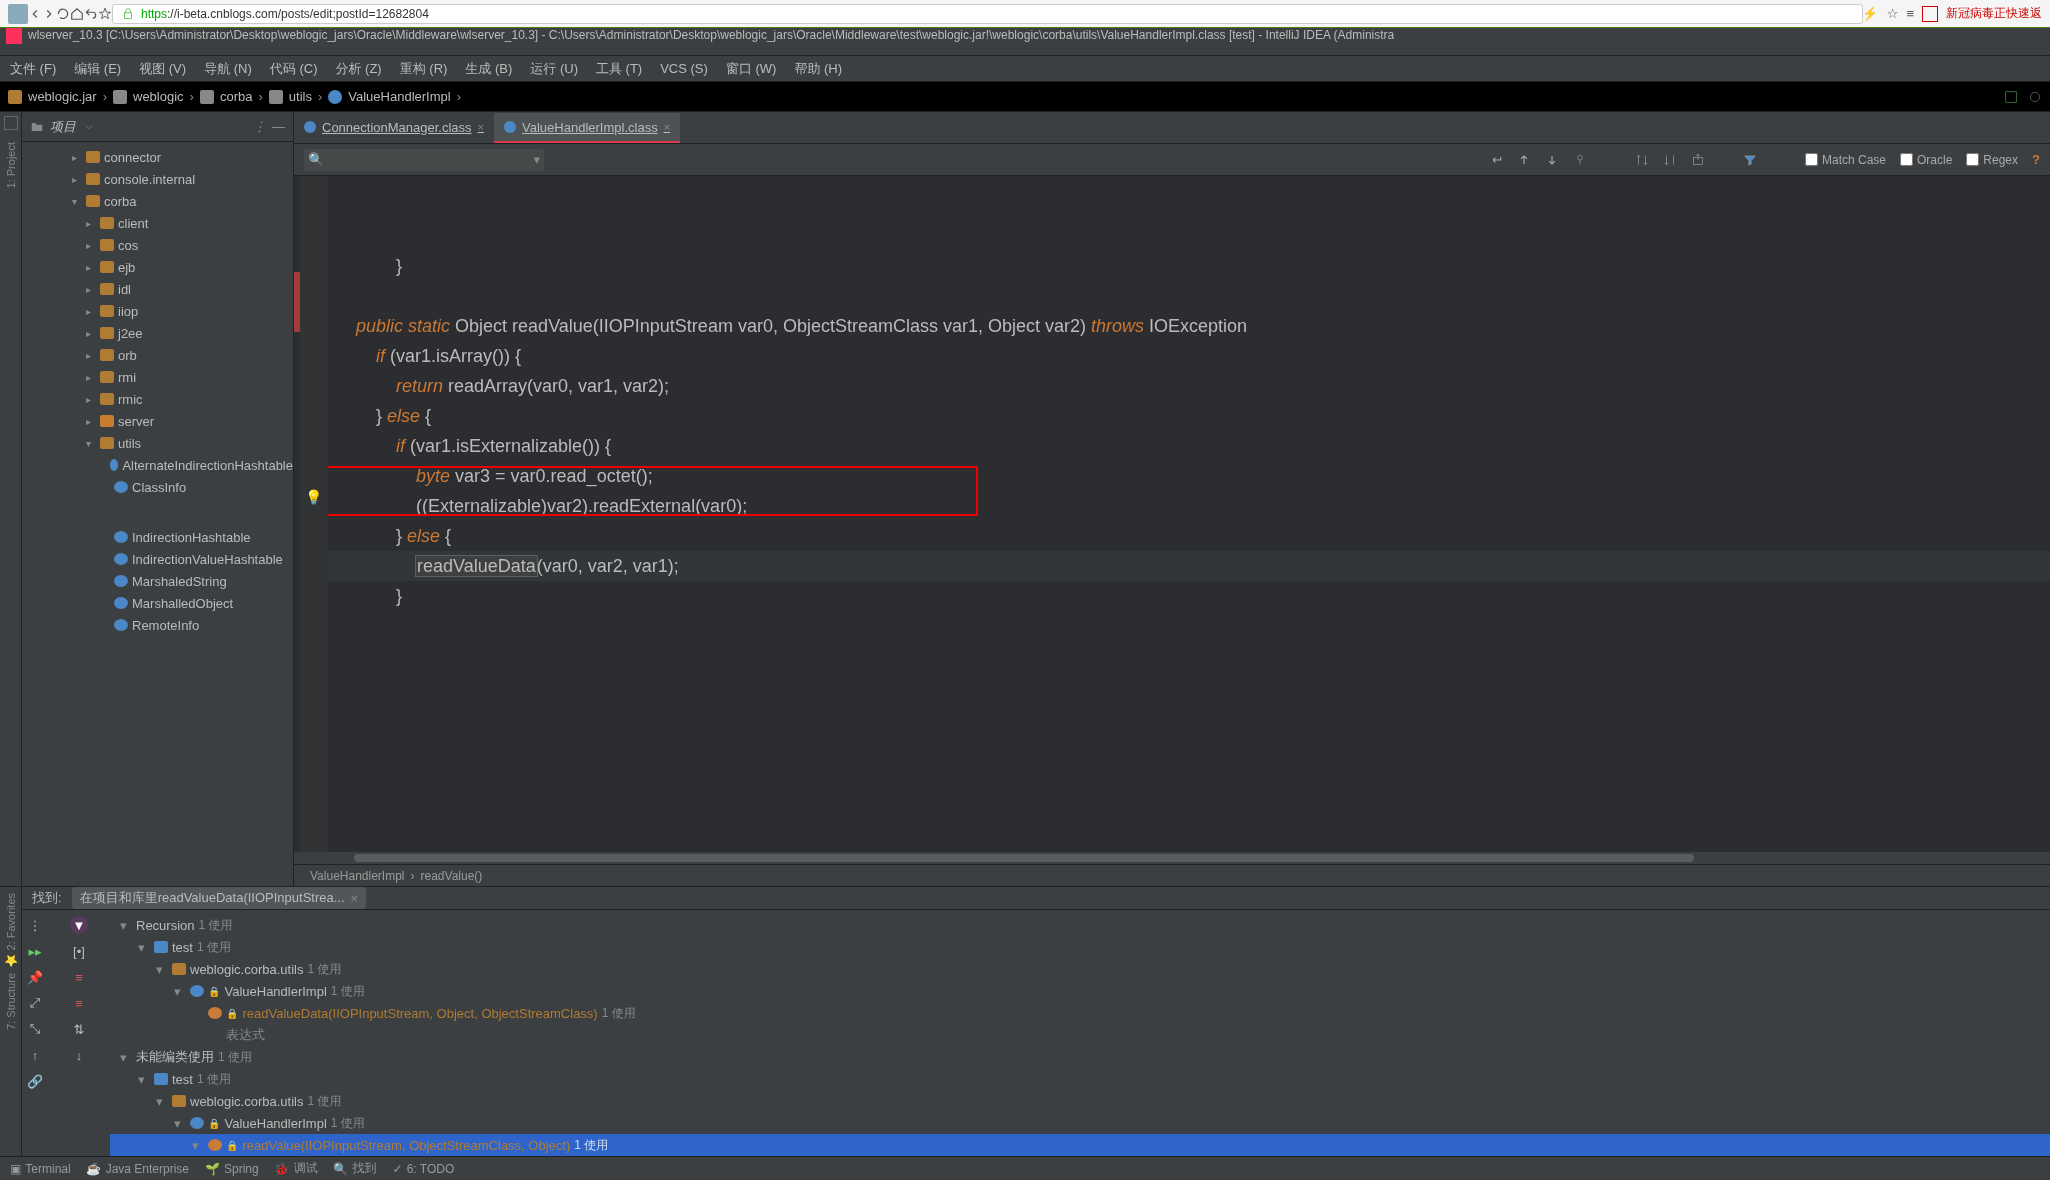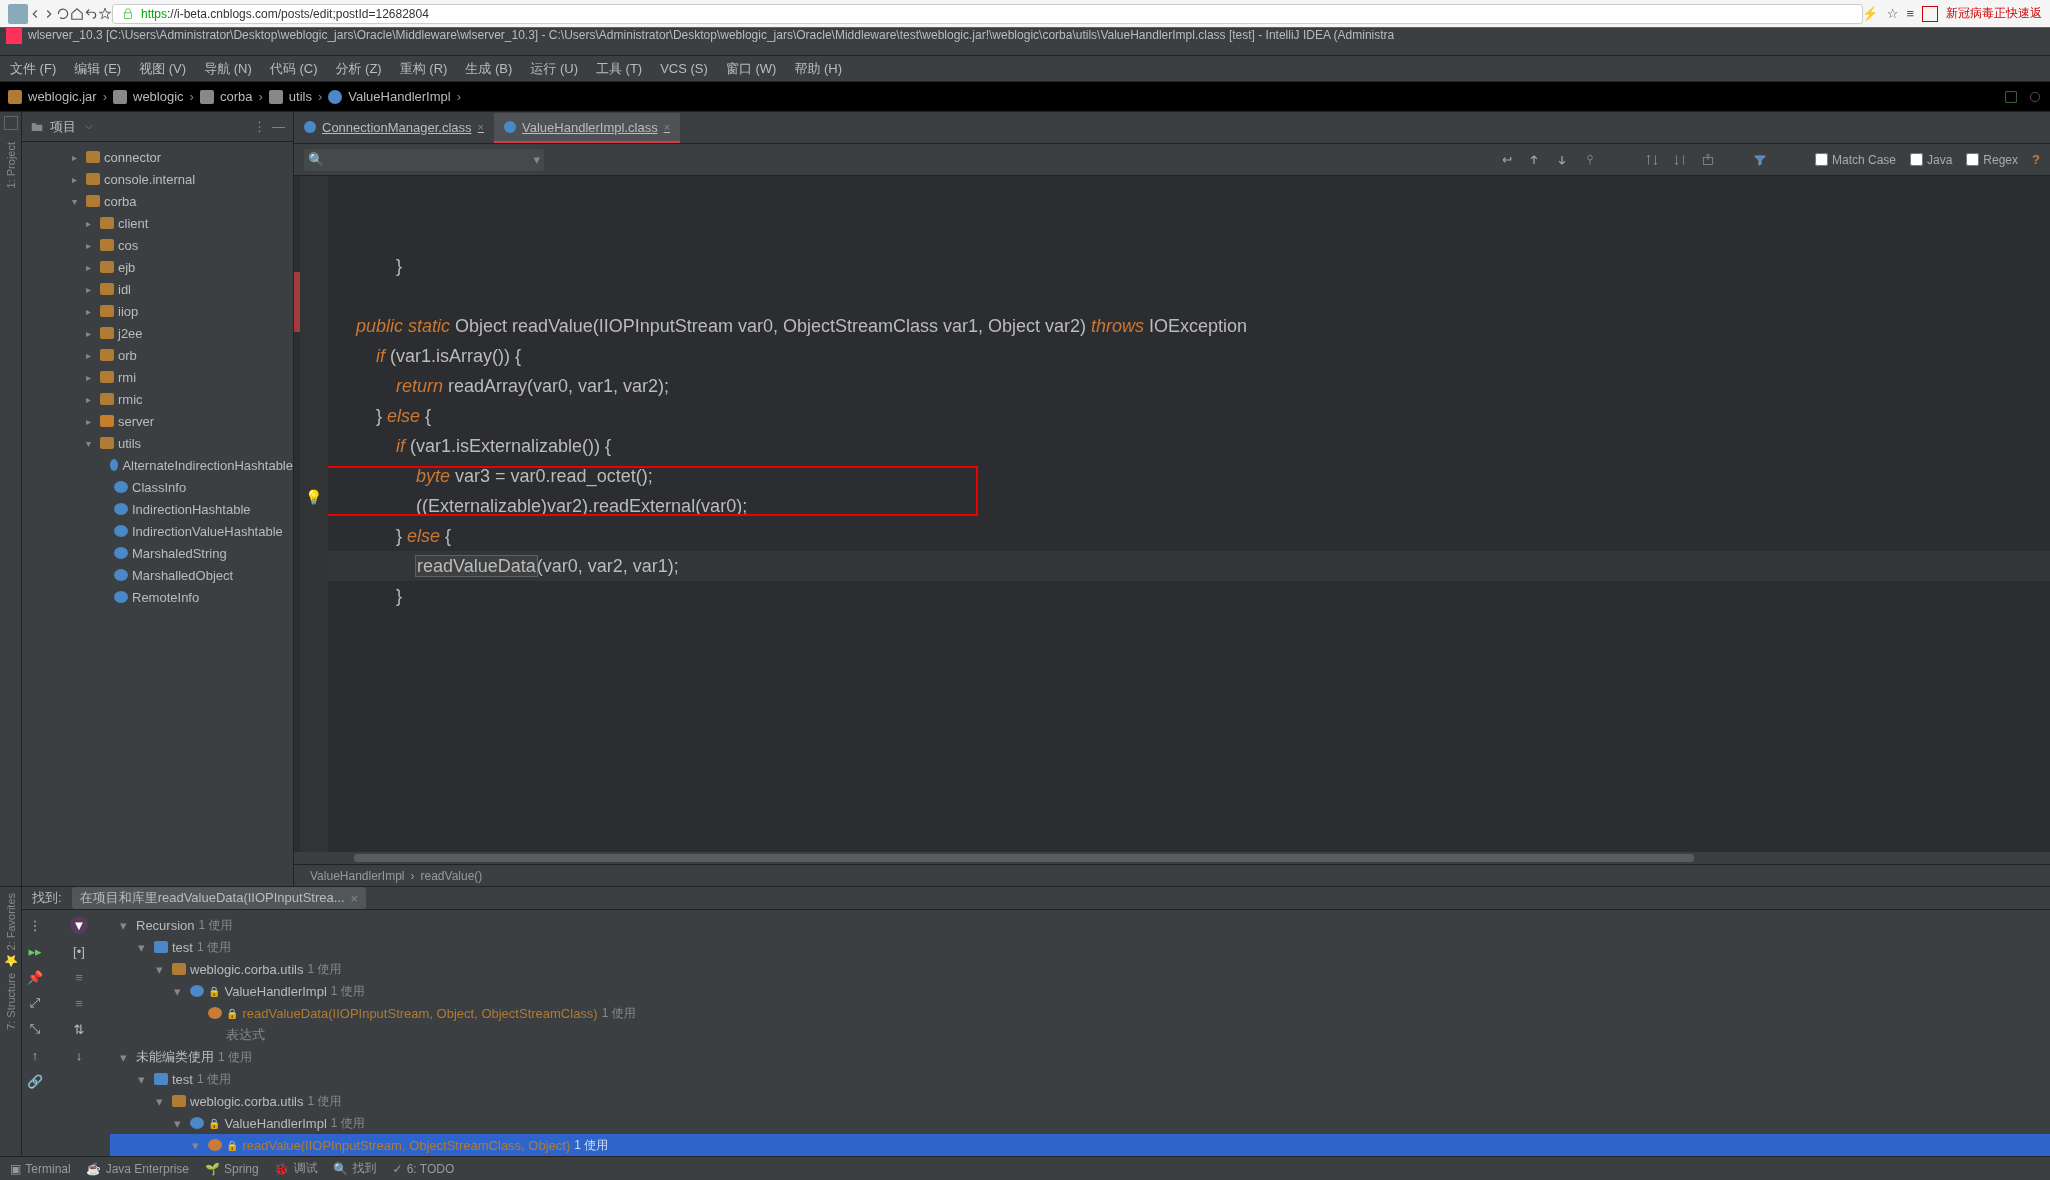--- a/index.html
+++ b/index.html
@@ -29,21 +29,21 @@
 .nav-icon { width: 14px; height: 14px; display: inline-block; }
 .nav-end { margin-left: auto; display: flex; gap: 10px; }
 
 
 .body { flex: 1; display: flex; min-height: 0; }
 .side-tool { width: 22px; background: #3c3f41; border-right: 1px solid #222; display: flex; flex-direction: column; align-items: center; padding-top: 4px; color: #888; font-size: 11px; }
 .side-tool .vlabel { writing-mode: vertical-rl; transform: rotate(180deg); margin: 6px 0; }
 .side-tool .box { width: 14px; height: 14px; border: 1px solid #666; margin-bottom: 6px; }
 
 .project-panel { width: 272px; background: #3c3f41; border-right: 1px solid #222; display: flex; flex-direction: column; }
-.proj-header { height: 30px; display: flex; align-items: center; padding: 0 8px; border-bottom: 1px solid #222; gap: 6px; font-size: 13px; }
+.proj-header { height: 30px; display: flex; align-items: center; padding: 0 8px; border-bottom: 1px solid #222; gap: 6px; font-size: 13px; font-style: italic; }
 .proj-header .spacer { flex: 1; }
 .proj-header svg { width: 14px; height: 14px; }
 .tree { flex: 1; overflow: auto; padding: 4px 0; }
 .tree-row { display: flex; align-items: center; height: 22px; padding-left: 8px; gap: 4px; font-size: 13px; color: #bbb; cursor: pointer; }
 .tree-row .arrow { width: 10px; color: #888; font-size: 10px; }
 .tree-row .ficon { width: 14px; height: 12px; }
 .folder { background: #b07b32; border-radius: 2px; }
 .folder-orange { background: #c87d2e; border-radius: 2px; }
 .jclass { background: #4a88c7; border-radius: 50%; width: 12px; height: 12px; }
 
@@ -285,21 +285,21 @@
           <div class="tree-row" style="padding-left: 78px;">
             <span class="arrow"></span>
             <span class="ficon jclass"></span>
             <span>AlternateIndirectionHashtable</span>
           </div>
           <div class="tree-row" style="padding-left: 78px;">
             <span class="arrow"></span>
             <span class="ficon jclass"></span>
             <span>ClassInfo</span>
           </div>
-          <div class="tree-row" style="padding-left: 78px;">
+          <div class="tree-row" style="padding-left: 78px; margin-top: 28px;">
             <span class="arrow"></span>
             <span class="ficon jclass"></span>
             <span>IndirectionHashtable</span>
           </div>
           <div class="tree-row" style="padding-left: 78px;">
             <span class="arrow"></span>
             <span class="ficon jclass"></span>
             <span>IndirectionValueHashtable</span>
           </div>
           <div class="tree-row" style="padding-left: 78px;">
@@ -368,21 +368,21 @@
         <svg viewBox="0 0 24 24">
             <path d="M3 5h18l-7 8v6l-4 2v-8z" fill="#4a88c7"></path>
           </svg>
         <span style="width:20px"></span>
         <label class="cb">
             <input type="checkbox" style="">
             <span>Match Case</span>
           </label>
         <label class="cb">
             <input type="checkbox" style="">
-            <span>Java</span>
+            <span>Oracle</span>
           </label>
         <label class="cb">
             <input type="checkbox" style="">
             <span>Regex</span>
           </label>
         <span class="q">?</span>
       </div>
 
       <div class="code-wrap">
         <div class="left-strip">

